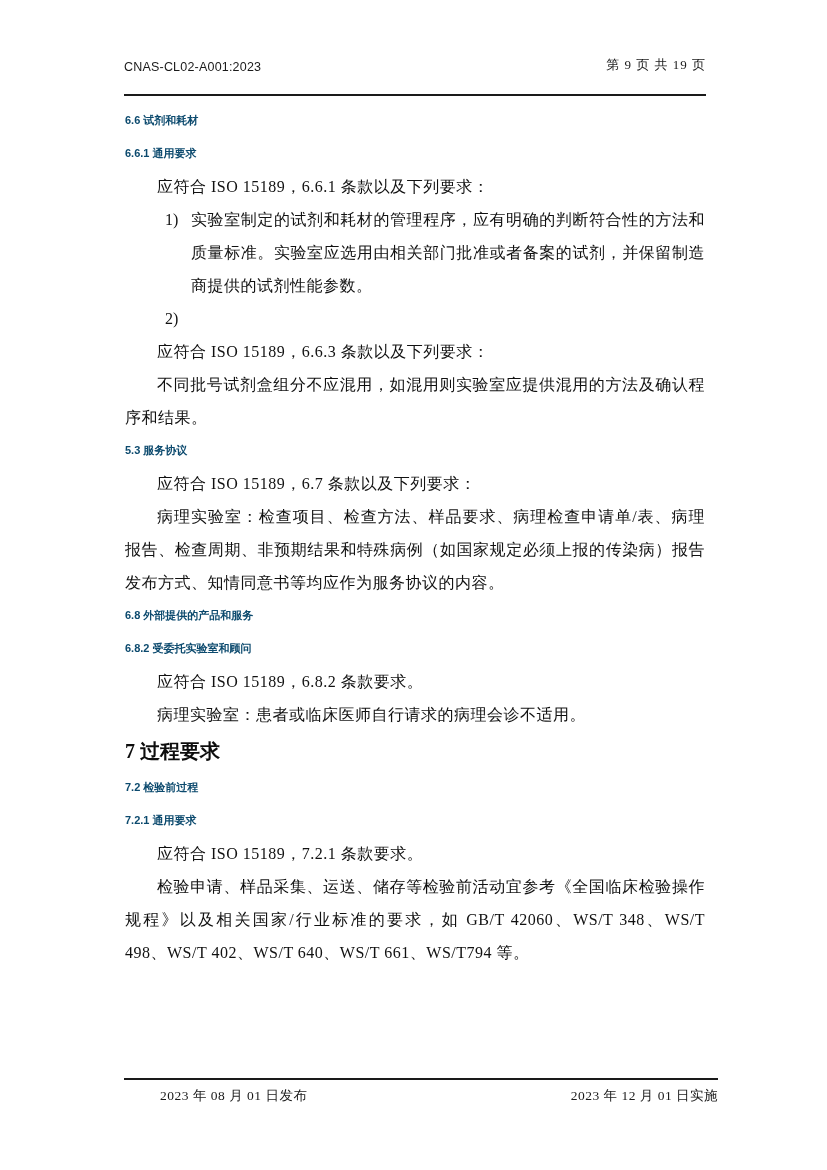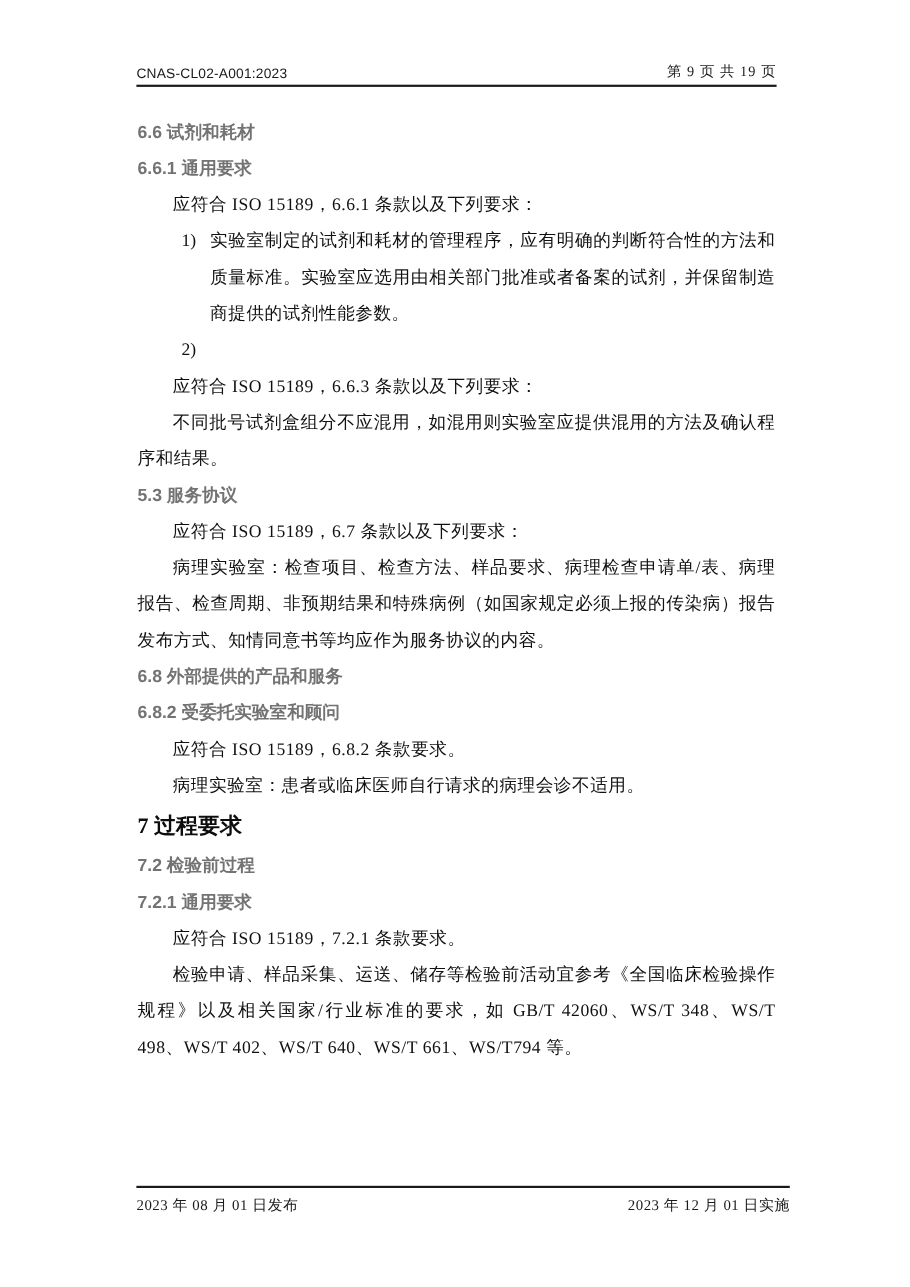--- a/index.html
+++ b/index.html
@@ -16,21 +16,21 @@
   
   .page-header {
     position: absolute;
     top: 56px;
     left: 124px;
     width: 582px;
     display: flex;
     justify-content: space-between;
     align-items: flex-end;
     border-bottom: 2px solid #1a1a1a;
-    padding-bottom: 3px;
+    padding-bottom: 20px;
   }
   .header-code {
     font-family: "Liberation Sans", "DejaVu Sans", sans-serif;
     font-size: 12.5px;
     letter-spacing: 0.2px;
     color: #1a1a1a;
   }
   .header-page {
     font-size: 13px;
     color: #1a1a1a;
@@ -47,22 +47,22 @@
   .h1 {
     font-family: Liberation Serif, serif;
     font-weight: bold;
     font-size: 20px;
     line-height: 40px;
     color: #0d0d0d;
   }
   .h2, .h3 {
     font-family: "Liberation Sans", "DejaVu Sans", sans-serif;
     font-weight: bold;
-    font-size: 16px;
-    color: #737373;
+    font-size: 11px;
+    color: #0c4a6e;
   }
   .p {
     font-size: 16px;
     text-indent: 32px;
     text-align: justify;
     letter-spacing: 0.5px;
   }
   .li {
     display: flex;
     padding-left: 40px;
@@ -85,20 +85,21 @@
     width: 594px;
     display: flex;
     justify-content: space-between;
     border-top: 2px solid #1a1a1a;
     padding-top: 7px;
   }
   .footer-text {
     font-size: 13.5px;
     color: #1a1a1a;
     letter-spacing: 0.5px;
+    margin-left: 36px;
   }
 </style>
 </head>
 <body>
 
 <div class="page">
 
   <div class="page-header">
     <span class="header-code">CNAS-CL02-A001:2023</span>
     <span class="header-page">第 9 页 共 19 页</span>

